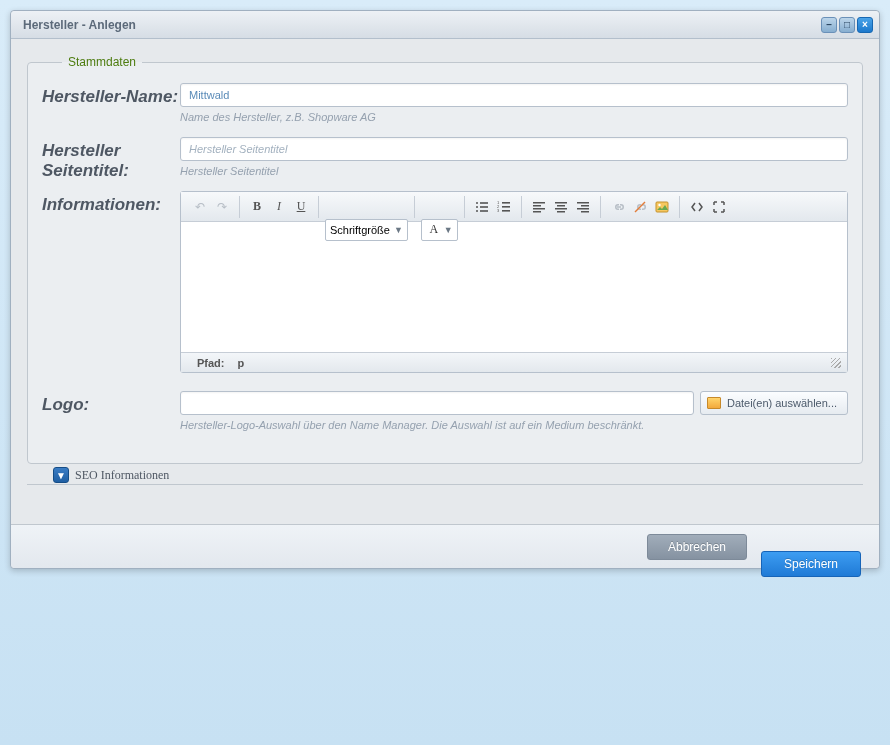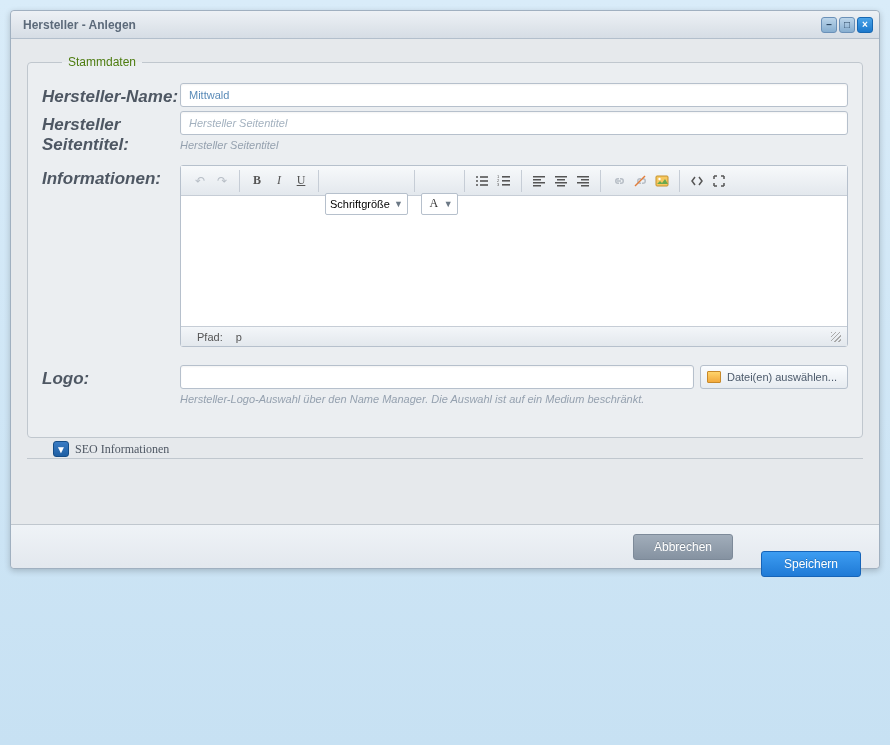--- a/index.html
+++ b/index.html
@@ -170,21 +170,21 @@
     .editor-footer {
       height: 20px;
       background: linear-gradient(to bottom,#f3f6f9,#e3e8ed);
       border-top:1px solid #c6cdd6;
       font-size:11px;
       display:flex;
       align-items:center;
       padding:0 6px;
       color:#555;
     }
-    .editor-footer b { font-weight:normal;padding-left:10px; }
+    .editor-footer b { font-weight:bold;padding-left:10px; }
     .resize-handle {
       margin-left:auto; width:10px;height:10px;
       background: repeating-linear-gradient(135deg,#aaa,#aaa 1px,transparent 1px,transparent 3px);
     }
     
     .logo-field { display:flex; gap:6px; }
     .logo-field input.text { flex:1; }
     .file-btn {
       height:24px;
       border:1px solid #b6c0cc;
@@ -240,21 +240,21 @@
     .seo-label { color:#4e5763; font-size:12px;font-family:Liberation Serif, serif; }
     
     .button-bar {
       height: 44px;
       border-top:1px solid #c0c7ce;
       background:linear-gradient(to bottom,#eff3f7,#e3e8ee);
       display:flex;
       align-items:center;
       justify-content:flex-end;
       padding: 0 18px;
-      gap:28px;
+      gap:14px;
       border-radius:0 0 4px 4px;
     }
     .btn {
       height: 26px;
       min-width: 100px;
       border-radius: 3px;
       font-size:12px;
       font-weight:normal;
       cursor:pointer;
       display:flex;align-items:center;justify-content:center;
@@ -287,20 +287,21 @@
 
   <div class="window-body">
 
     <fieldset class="panel">
       <legend>Stammdaten</legend>
 
       <div class="form-row">
         <div class="lbl">Hersteller-Name:</div>
         <div class="field">
           <input class="text" type="text" value="Mittwald" style="">
+          <div class="hint">Name des Hersteller, z.B. Shopware AG</div>
         </div>
       </div>
 
       <div class="form-row">
         <div class="lbl">Hersteller Seitentitel:</div>
         <div class="field">
           <input class="text" type="text" placeholder="Hersteller Seitentitel" style="">
           <div class="hint">Hersteller Seitentitel</div>
         </div>
       </div>

